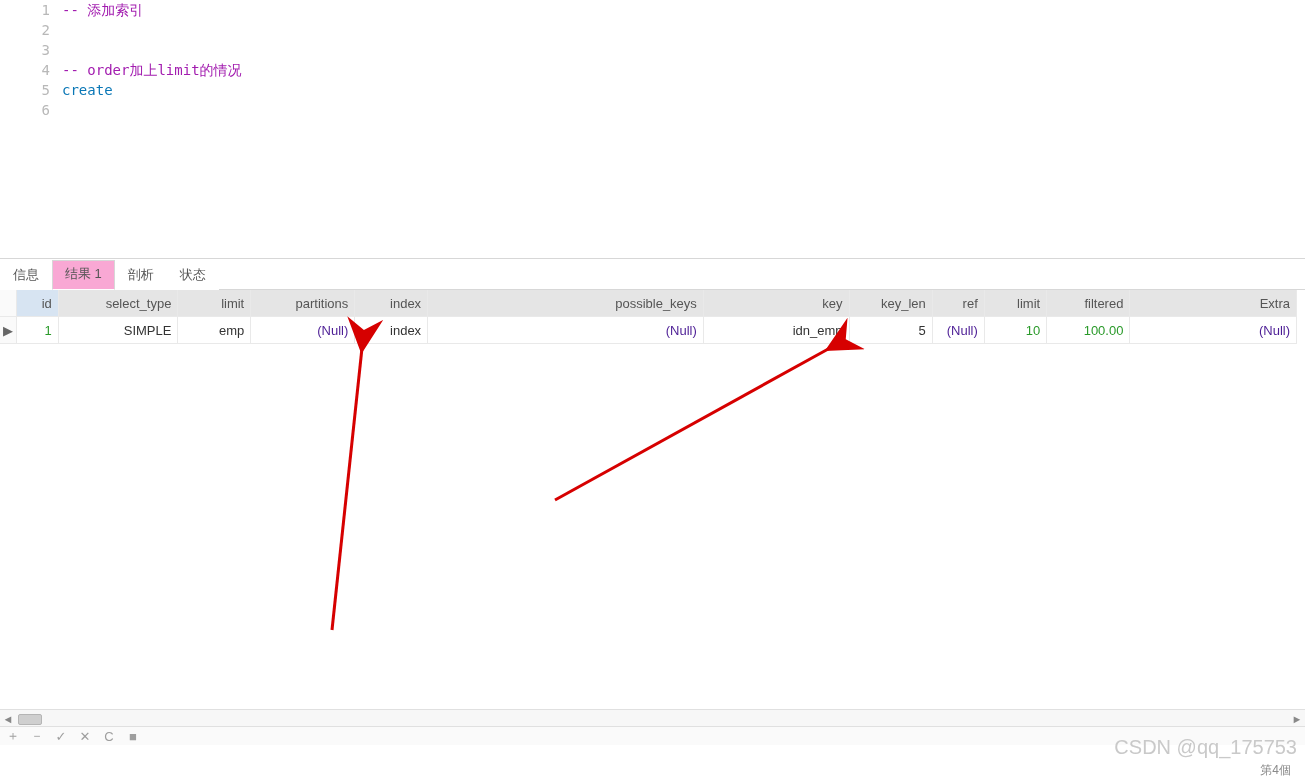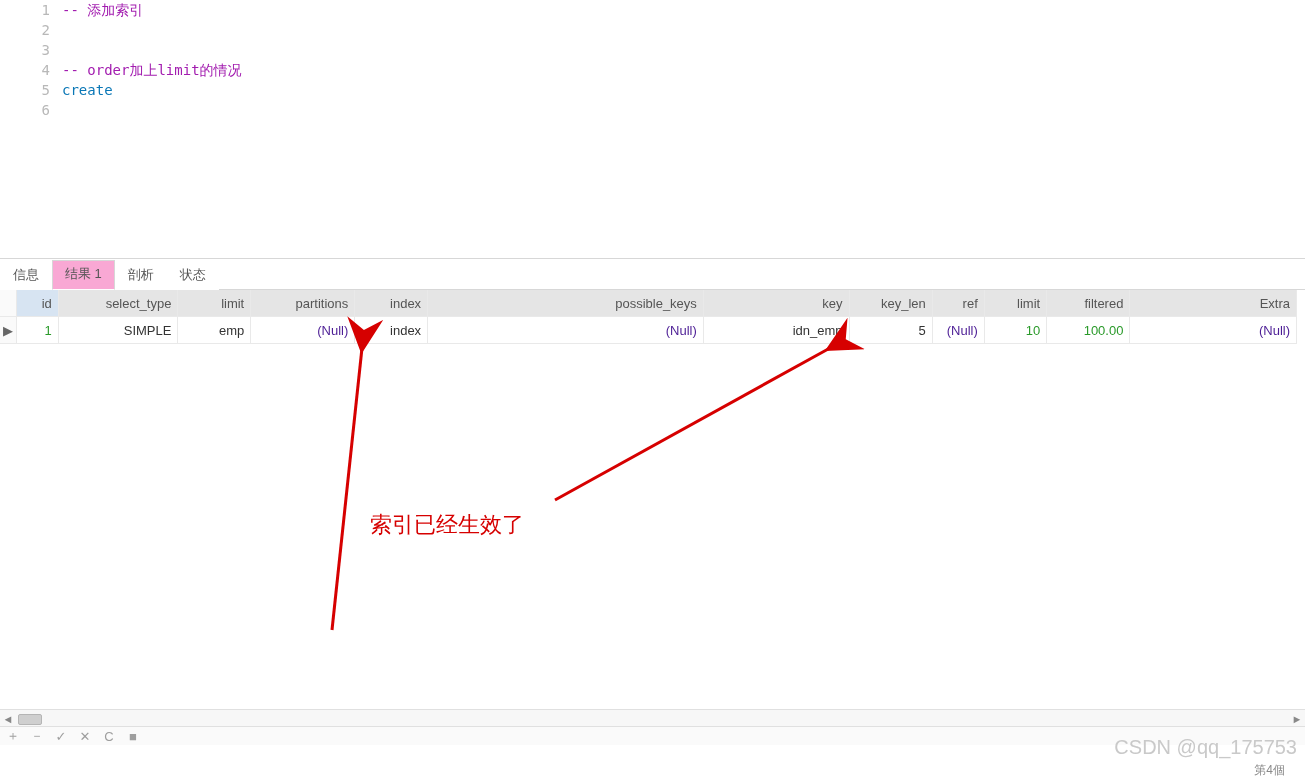--- a/index.html
+++ b/index.html
@@ -23,21 +23,21 @@
 .null{color:#4c1d95}
 .svg-over{position:absolute;left:0;top:0;pointer-events:none}
 .anno{position:absolute;color:#d60000;font-size:22px;font-family:"Microsoft YaHei",Arial,sans-serif}
 .hscroll{position:absolute;left:0;right:0;bottom:18px;height:17px;border-top:1px solid #e0e0e0;background:#f7f7f7;display:flex;align-items:center}
 .hscroll .arrow{width:16px;height:16px;display:flex;align-items:center;justify-content:center;color:#888;font-size:11px}
 .hscroll .track{flex:1;height:16px;position:relative}
 .hscroll .thumb{position:absolute;left:2px;top:3px;height:9px;width:22px;background:#cfcfcf;border:1px solid #b5b5b5;border-radius:2px}
 .toolbar{position:absolute;left:0;right:0;bottom:0;height:18px;background:#fafafa;border-top:1px solid #e0e0e0;display:flex;align-items:center;padding-left:6px;gap:10px;color:#9e9e9e;font-size:13px}
 .toolbar .ic{width:14px;text-align:center}
 .watermark{position:absolute;right:8px;bottom:20px;color:#c9c9c9;font-size:20px;font-family:Arial,sans-serif}
-.footercount{position:absolute;right:20px;bottom:0;color:#8a8a8a;font-size:12px}
+.footercount{position:absolute;right:14px;bottom:0;color:#8a8a8a;font-size:12px}
 </style>
 </head>
 <body>
 
 <div class="editor" id="editor">
     <div class="editor-line">
       <div class="gutter">1</div>
       <div class="code"><span class="cm">-- 添加索引</span></div>
     </div>
     <div class="editor-line">
@@ -122,21 +122,20 @@
 
   <svg class="svg-over" width="1305" height="455">
     <defs>
       <marker id="ah" markerWidth="12" markerHeight="12" refX="2" refY="6" orient="auto">
         <path d="M12,0 L0,6 L12,12 L8,6 Z" fill="#d60000"></path>
       </marker>
     </defs>
     <line x1="332" y1="340" x2="362" y2="58" stroke="#d60000" stroke-width="3" marker-end="url(#ah)"></line>
     <line x1="555" y1="210" x2="830" y2="58" stroke="#d60000" stroke-width="3" marker-end="url(#ah)"></line>
   </svg>
-  <div class="anno" style="left:370px;top:220px">索引已经生效了</div>
 
   <div class="hscroll">
     <div class="arrow">◄</div>
     <div class="track">
         <div class="thumb"></div>
       </div>
     <div class="arrow">►</div>
   </div>
   <div class="toolbar" id="tbar">
       <span class="ic">＋</span>

